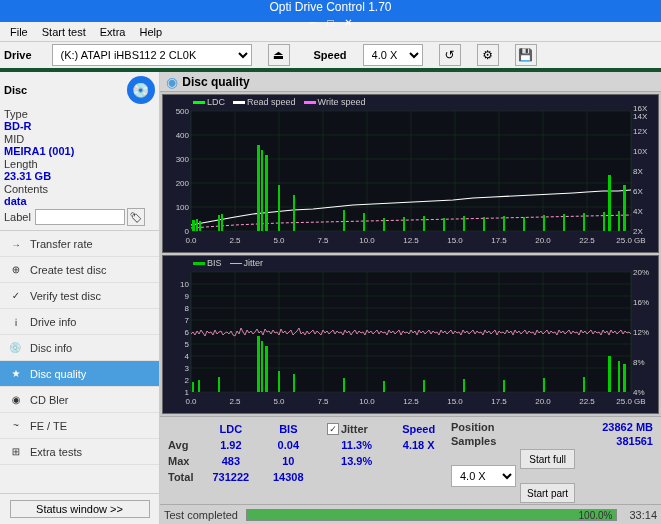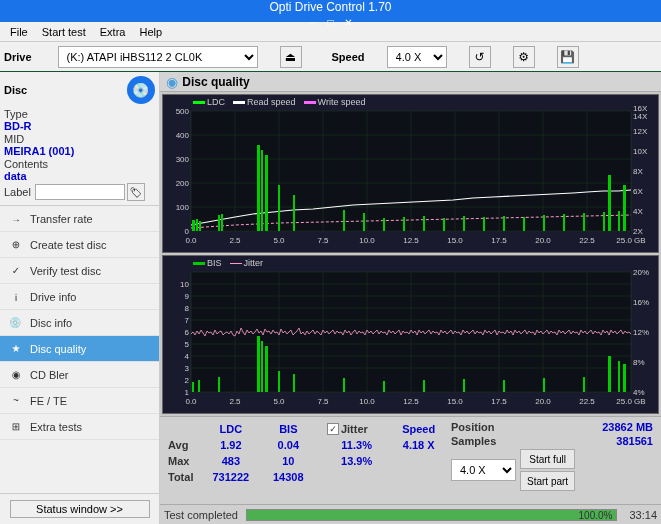--- a/index.html
+++ b/index.html
@@ -58,22 +58,22 @@
       color: #000;
     }
 
     
     .drive-bar {
       background: #f0f0f0;
       height: 30px;
       display: flex;
       align-items: center;
       padding: 0 4px;
-      border-bottom: 1px solid #14532d;
-      gap: 22px;
+      border-bottom: 4px solid #14532d;
+      gap: 16px;
     }
     .drive-label {
       font-size: 11px;
       font-weight: bold;
       margin-right: 4px;
     }
     .drive-select {
       height: 22px;
       font-size: 11px;
       border: 1px solid #aaa;
@@ -412,20 +412,24 @@
         <span class="disc-title">Disc</span>
         <div style="width:28px;height:28px;background:#1a73e8;border-radius:50%;display:flex;align-items:center;justify-content:center;color:white;font-size:14px;">💿</div>
       </div>
       <div class="disc-row">
         <span class="disc-key">Type</span>
         <span class="disc-val">BD-R</span>
       </div>
       <div class="disc-row">
         <span class="disc-key">MID</span>
         <span class="disc-val">MEIRA1 (001)</span>
+      </div>
+      <div class="disc-row">
+        <span class="disc-key">Length</span>
+        <span class="disc-val">23.31 GB</span>
       </div>
       <div class="disc-row">
         <span class="disc-key">Contents</span>
         <span class="disc-val">data</span>
       </div>
       <div class="label-row">
         <span class="disc-key" style="margin-right:4px;">Label</span>
         <input class="label-input" type="text" value="" style="">
         <button class="label-btn">🏷</button>
       </div>
@@ -738,21 +742,21 @@
             <span style="font-size:11px;color:#0000cc;font-weight:bold;">23862 MB</span>
           </div>
           <div style="display:flex;align-items:center;justify-content:space-between;margin-bottom:2px;">
             <span style="font-size:11px;color:#333;font-weight:bold;">Samples</span>
             <span style="font-size:11px;color:#0000cc;font-weight:bold;">381561</span>
           </div>
           <div style="display:flex;align-items:center;gap:4px;margin-top:2px;">
             <select class="speed-select" style="width:65px;height:22px;">
               <option>4.0 X</option>
             </select>
-            <div style="display:flex;flex-direction:column;gap:2px;">
+            <div style="display:flex;flex-direction:column;gap:14px;">
               <button class="action-btn">Start full</button>
               <button class="action-btn">Start part</button>
             </div>
           </div>
         </div>
       </div>
     </div>
 
     <div class="bottom-bar">
       <span class="status-text">Test completed</span>

